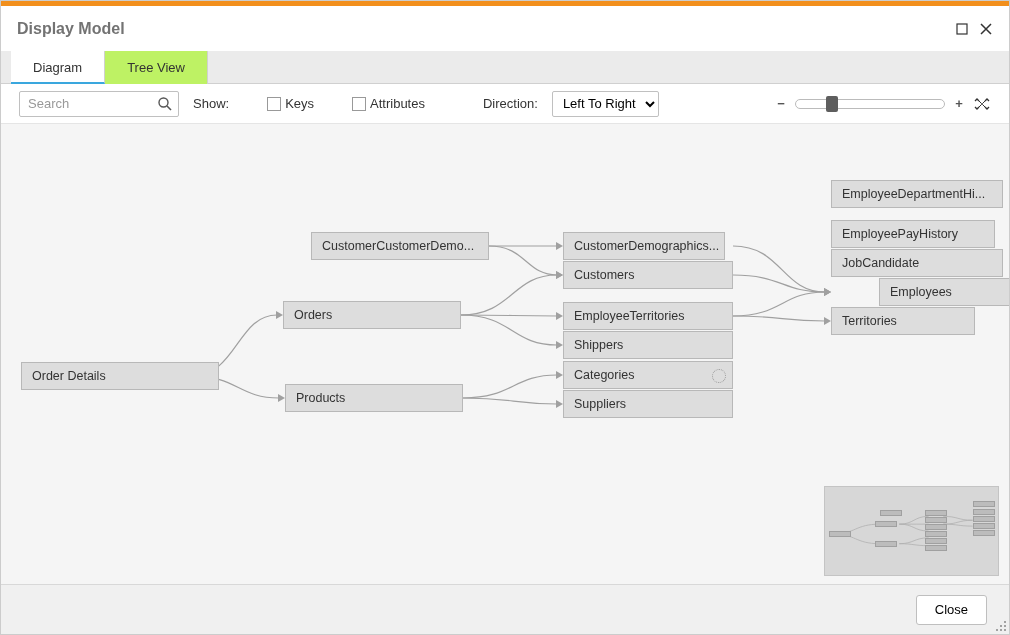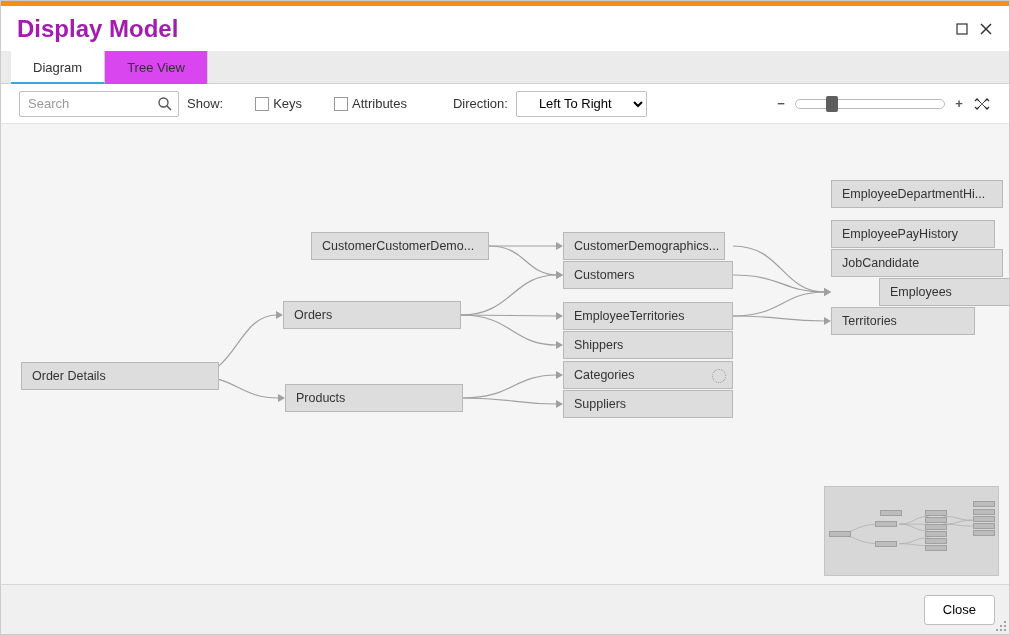--- a/index.html
+++ b/index.html
@@ -1,57 +1,57 @@
 <!DOCTYPE html>
 <html><head>
 <meta charset="utf-8">
 <style>
 * { box-sizing: border-box; margin: 0; padding: 0; font-family: "Segoe UI", Arial, sans-serif; }
 html, body { width: 1010px; height: 635px; overflow: hidden; background: #fff; }
 
 .window { width: 1010px; height: 635px; display: flex; flex-direction: column; border: 1px solid #ccc; }
 .titlebar-accent { height: 5px; background: #f28f1c; }
 .titlebar { height: 45px; display: flex; align-items: center; padding: 0 16px; }
-.titlebar h1 { font-size: 24px; font-weight: 600; color: #a21caf; flex: 1; }
+.titlebar h1 { font-size: 16px; font-weight: 600; color: #737373; flex: 1; }
 .win-controls { display: flex; gap: 10px; }
 .win-btn { width: 14px; height: 14px; display: flex; align-items: center; justify-content: center; cursor: pointer; color: #333; font-size: 13px; }
 
 .tabs { height: 33px; display: flex; border-bottom: 1px solid #d0d0d0; background: #ebebeb; padding-left: 10px; }
-.tab { padding: 0 22px; height: 33px; line-height: 33px; font-size: 13px; color: #333; cursor: pointer; border-right: 1px solid #d0d0d0; background: #d946ef; }
+.tab { padding: 0 22px; height: 33px; line-height: 33px; font-size: 13px; color: #333; cursor: pointer; border-right: 1px solid #d0d0d0; background: #bef264; }
 .tab.active { background: #fff; border-bottom: 2px solid #3aa7de; }
 
-.toolbar { height: 40px; display: flex; align-items: center; padding: 0 18px; gap: 8px; border-bottom: 1px solid #e5e5e5; background:#fff; font-size: 13px; color: #333; }
+.toolbar { height: 40px; display: flex; align-items: center; padding: 0 18px; gap: 14px; border-bottom: 1px solid #e5e5e5; background:#fff; font-size: 13px; color: #333; }
 .search-wrap { position: relative; width: 160px; }
 .search-wrap input { width: 100%; height: 26px; padding: 0 26px 0 8px; border: 1px solid #c0c0c0; border-radius: 2px; font-size: 13px; color:#333; }
 .search-wrap input::placeholder { color: #999; }
 .search-icon { position: absolute; right: 6px; top: 5px; width: 16px; height: 16px; color:#555; }
 .toolbar label { display: flex; align-items: center; gap: 4px; margin-left: 24px; }
 .cbx { width: 14px; height: 14px; border:1px solid #999; background:#fff; cursor:pointer; }
-.direction-select { height: 26px; border:1px solid #c0c0c0; border-radius:2px; padding: 0 18px; font-size: 13px; background:#fff; cursor:pointer; }
+.direction-select { height: 26px; border:1px solid #c0c0c0; border-radius:2px; padding: 0 6px; font-size: 13px; background:#fff; cursor:pointer; }
 .spacer { flex:1; }
 .zoom-ctrl { display:flex; align-items:center; gap:6px; }
 .zoom-btn { width:16px; height:16px; display:flex; align-items:center; justify-content:center; color:#555; cursor:pointer; font-weight:bold; }
 .slider { position:relative; width:150px; height:10px; border:1px solid #bbb; border-radius:5px; background:#fff; cursor:pointer; }
 .slider-thumb { position:absolute; top:-4px; left:30px; width:12px; height:16px; background:#5e5e5e; border-radius:2px; }
 .fit-icon { width:18px; height:18px; cursor:pointer; color:#333; }
 
 .canvas-area { flex:1; position:relative; background: #f5f5f5; border-bottom:1px solid #d8d8d8; overflow:hidden; }
 svg.connectors { position:absolute; top:0; left:0; width:100%; height:100%; pointer-events:none; }
 svg.connectors path { stroke:#a0a0a0; stroke-width:1.2; fill:none; }
 svg.connectors polygon { fill:#a0a0a0; }
 
 .node { position:absolute; height:28px; background:#ddd; border:1px solid #b8b8b8; padding:0 10px; font-size:12.5px; color:#333; display:flex; align-items:center; cursor:pointer; white-space:nowrap; overflow:hidden; text-overflow:ellipsis; }
 .node.dotted::after { content:""; position:absolute; right:6px; top:50%; margin-top:-6px; width:12px; height:12px; border:1px dotted #999; border-radius:50%; }
 
 .minimap { position:absolute; right:10px; bottom:8px; width:175px; height:90px; background:rgba(190,190,190,0.55); border:1px solid #c4c4c4; }
 .minimap .m-node { position:absolute; background:#bcbcbc; border:1px solid #a0a0a0; }
 .minimap svg { position:absolute; top:0; left:0; width:100%; height:100%; }
 .minimap svg path { stroke:#b0b0b0; stroke-width:0.8; fill:none; }
 
-.footer { height:49px; display:flex; align-items:center; justify-content:flex-end; padding:0 14px; background:#f0f0f0; }
+.footer { height:49px; display:flex; align-items:center; justify-content:flex-end; padding:0 22px; background:#f0f0f0; }
 .close-btn { height:30px; padding:0 18px; background:#fff; border:1px solid #bfbfbf; border-radius:3px; font-size:13px; cursor:pointer; }
 .resize-grip { position:absolute; right:2px; bottom:2px; width:12px; height:12px; color:#888; }
 </style>
 </head>
 <body>
 
 <div class="window">
   <div class="titlebar-accent"></div>
   <div class="titlebar">
     <h1>Display Model</h1>

